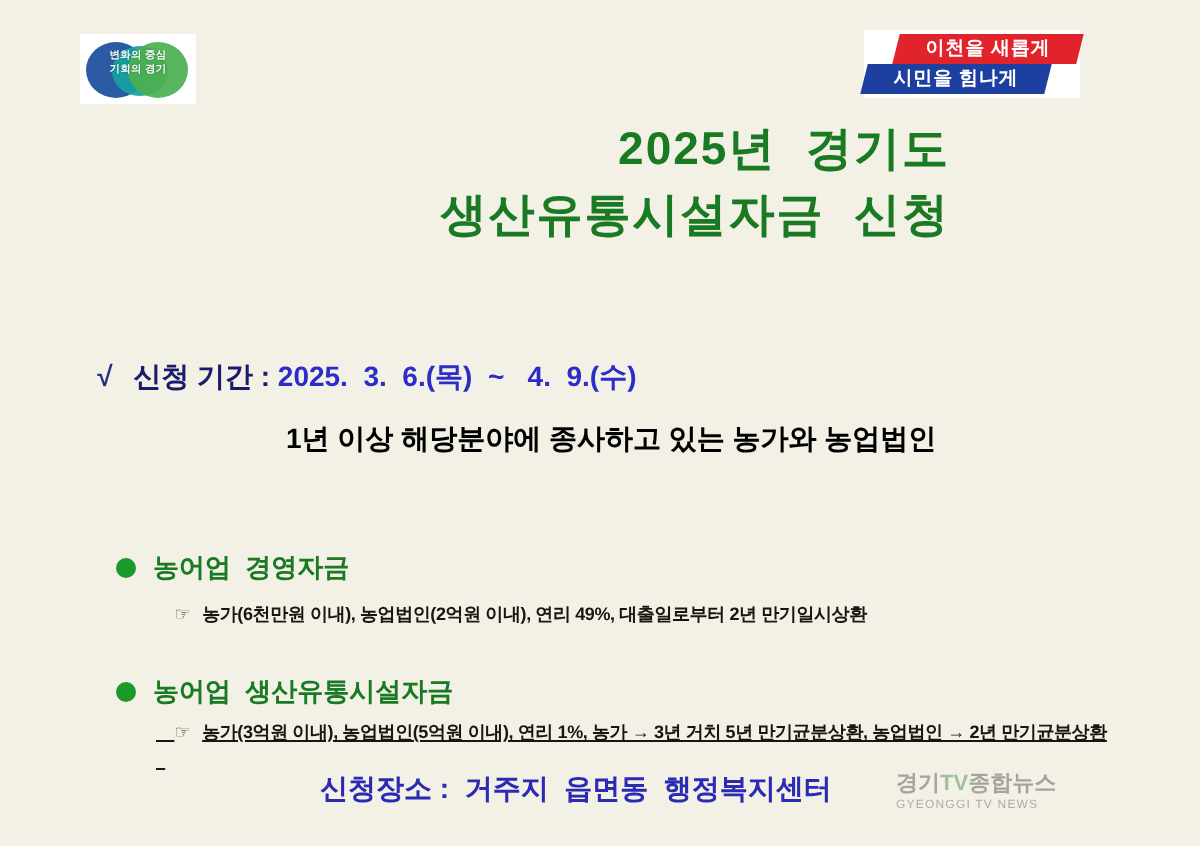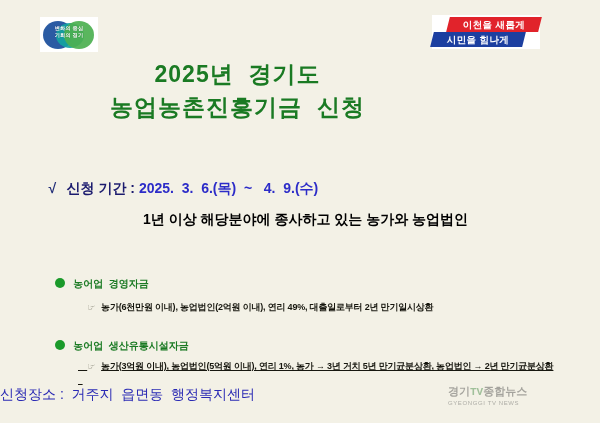--- a/index.html
+++ b/index.html
@@ -113,21 +113,21 @@
     display: block;
     transform: skewX(14deg);
   }
 
   
   #title-block {
     position: absolute;
     left: 0;
     top: 58px;
     width: 475px;
-    text-align: center;
+    text-align: right;
     color: #1a7a23;
     font-weight: bold;
     letter-spacing: 1px;
   }
   #title-line1 {
     font-size: 23px;
     line-height: 32px;
     white-space: pre;
   }
   #title-line2 {
@@ -171,21 +171,21 @@
     left: 143px;
     top: 209px;
     color: #000000;
   }
 
   
   .fund-heading {
     position: absolute;
     white-space: pre;
     font-weight: bold;
-    font-size: 10px;
+    font-size: 13px;
     line-height: 20px;
     color: #1a7a23;
   }
   .fund-dot {
     display: inline-block;
     width: 10px;
     height: 10px;
     border-radius: 50%;
     background: #1a9a2a;
     margin-right: 8px;
@@ -214,22 +214,23 @@
   }
   #fund1-detail { left: 78px; top: 286px; }
   #fund2-detail { left: 78px; top: 345px; text-decoration: underline; }
 
   
   #line-place {
     position: absolute;
     left: 0;
     top: 384px;
     width: 576px;
-    white-space: pre;
-    font-weight: normal;
+    text-align: center;
+    white-space: pre;
+    font-weight: bold;
     font-size: 14px;
     line-height: 20px;
     color: #2a2ab4;
   }
 
   
   #watermark {
     position: absolute;
     left: 448px;
     top: 386px;
@@ -237,21 +238,20 @@
     text-align: left;
     opacity: .42;
     pointer-events: none;
   }
   #watermark .wm-ko {
     font-size: 11px;
     font-weight: bold;
     color: #3a3a3a;
     line-height: 13px;
     white-space: nowrap;
-    font-family: Liberation Mono, monospace;
   }
   #watermark .wm-ko .wm-accent {
     color: #2f7d32;
   }
   #watermark .wm-en {
     font-size: 6px;
     letter-spacing: .6px;
     color: #4a4a4a;
     line-height: 9px;
     white-space: nowrap;
@@ -276,21 +276,21 @@
     <div class="stripe stripe-red">
       <span>이천을 새롭게</span>
     </div>
     <div class="stripe stripe-blue">
       <span>시민을 힘나게</span>
     </div>
   </div>
 
   <div id="title-block">
     <div id="title-line1">2025년  경기도</div>
-    <div id="title-line2">농업농촌진흥기금  신청</div>
+    <div id="title-line2">생산유통시설자금  신청</div>
   </div>
 
   <div class="check-line" id="line-period">
     <span class="check-mark">√</span><span class="label-dark">신청 기간 : </span><span class="value-blue">2025.  3.  6.(목)  ~   4.  9.(수)</span>
   </div>
 
   <div class="check-line" id="line-target2">1년 이상 해당분야에 종사하고 있는 농가와 농업법인</div>
 
   <div class="fund-heading" id="fund1-heading">
     <span class="fund-dot"></span><span>농어업  경영자금</span>

